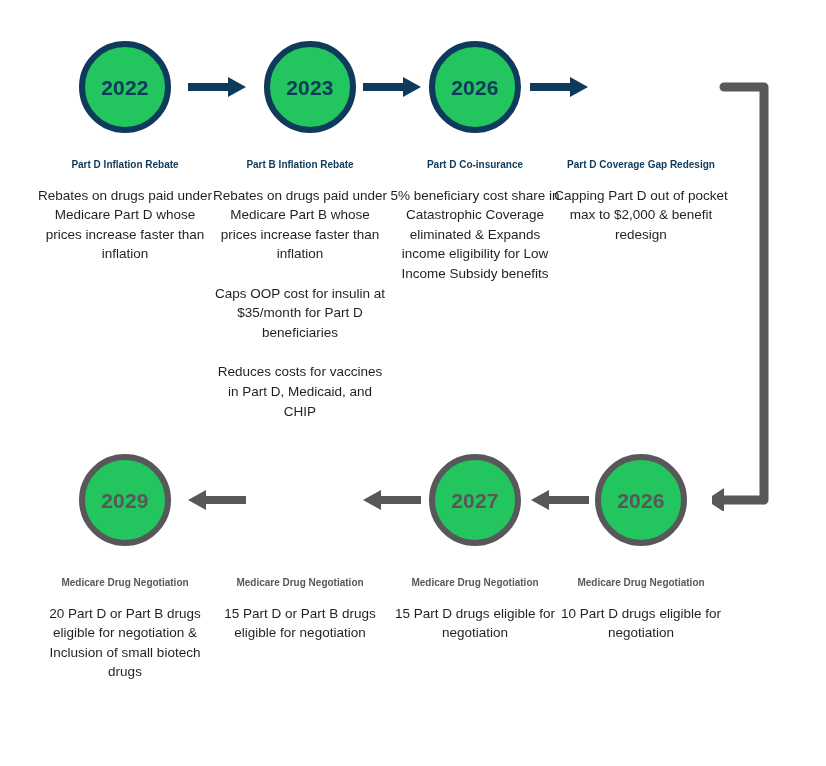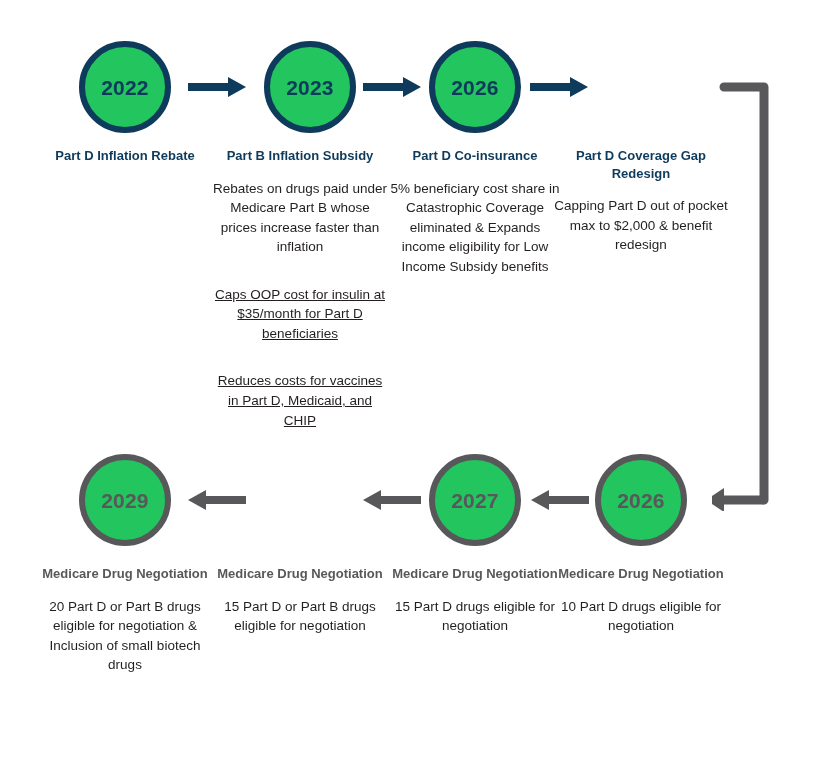--- a/index.html
+++ b/index.html
@@ -66,37 +66,36 @@
   }
   .elbow svg { display: block; }
 
   
   .col {
     position: absolute;
     width: 176px;
     text-align: center;
   }
   .col h3 {
-    margin: 0;
-    font-size: 13px;
+    margin: 11px;
+    font-size: 10px;
     font-weight: bold;
     line-height: 1.35;
   }
   .col.top-col h3 { color: #0E3A5B; }
   .col.bot-col h3 { color: #58585A; }
 
   .col .para {
     margin: 14px 0 0 0;
     font-size: 13.5px;
     line-height: 1.45;
     color: #231F20;
   }
   .col .para + .para {
-    margin-top: 28px;
-    text-decoration: underline;
+    margin-top: 20px;
   }
 </style>
 </head>
 <body>
 
 <div id="diagram">
 
   <div class="node navy" style="left:79px; top:41px;">
     <span class="year">2022</span>
   </div>
@@ -152,24 +151,25 @@
     </svg>
   </div>
   <div class="arrow" style="left:188px; top:488px; width:58px;">
     <svg width="58" height="24" viewBox="0 0 58 24">
       <path d="M58 8 H18 V2 L0 12 L18 22 V16 H58 Z" fill="#58585A"></path>
     </svg>
   </div>
 
   <div class="col top-col" style="left:37px; top:147px;">
     <h3>Part D Inflation Rebate</h3>
+    <p class="para">Rebates on drugs paid under Medicare Part D whose prices increase faster than inflation</p>
   </div>
 
   <div class="col top-col" style="left:212px; top:147px;">
-    <h3>Part B Inflation Subsidy</h3>
+    <h3>Part B Inflation Rebate</h3>
     <p class="para">Rebates on drugs paid under Medicare Part B whose prices increase faster than inflation</p>
     <p class="para">Caps OOP cost for insulin at $35/month for Part D beneficiaries</p>
     <p class="para">Reduces costs for vaccines in Part D, Medicaid, and CHIP</p>
   </div>
 
   <div class="col top-col" style="left:387px; top:147px;">
     <h3>Part D Co-insurance</h3>
     <p class="para">5% beneficiary cost share in Catastrophic Coverage eliminated &amp; Expands income eligibility for Low Income Subsidy benefits</p>
   </div>
 

